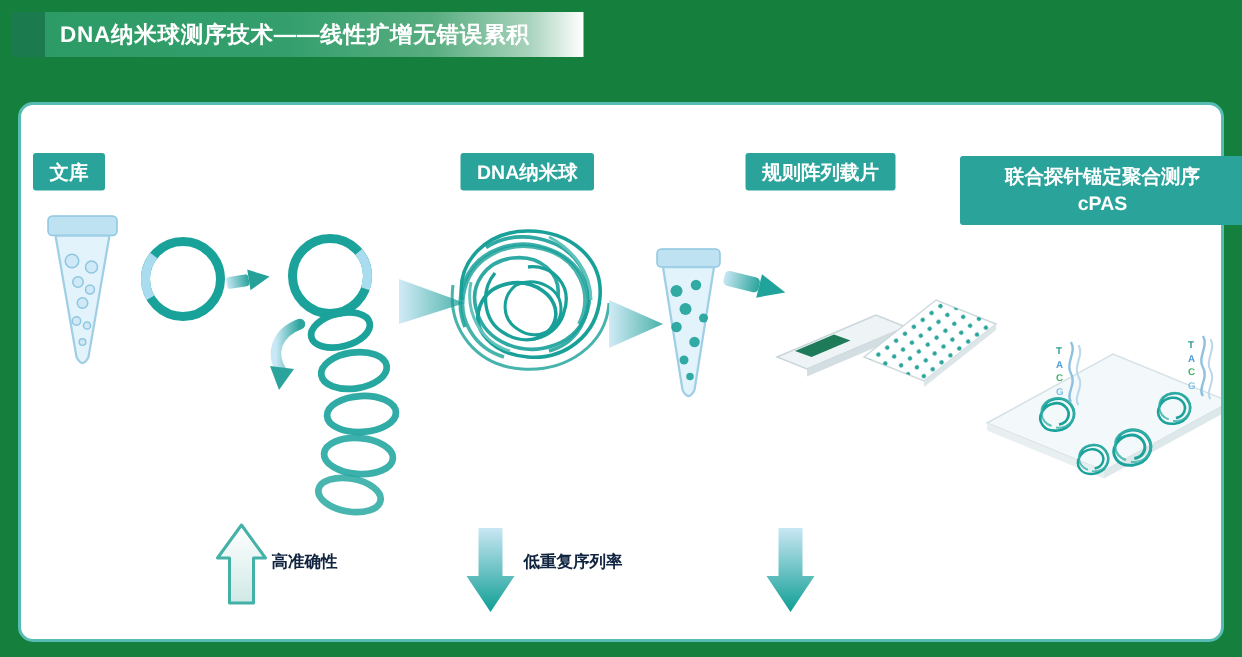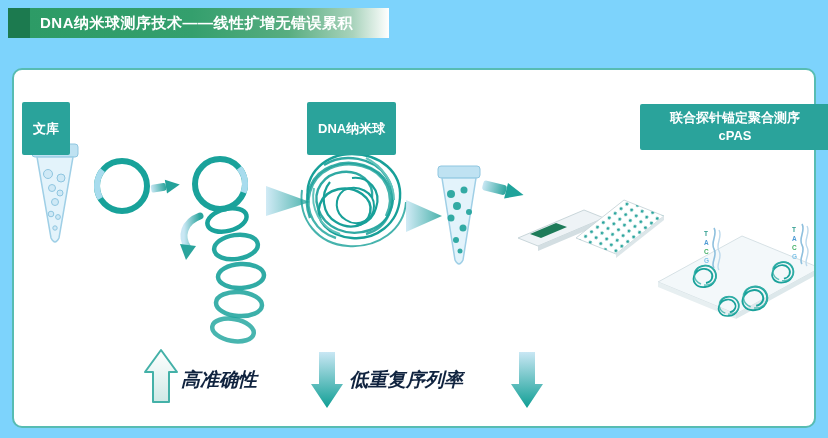--- a/index.html
+++ b/index.html
@@ -1,35 +1,35 @@
 <!DOCTYPE html>
 <html><head>
 <meta charset="utf-8">
 <style>
   html,body{margin:0;padding:0;background:#ffffff;}
   body{font-family:"Liberation Sans","DejaVu Sans",sans-serif;}
-  .stage{position:relative;width:828px;height:438px;background:#7dd3fc;overflow:hidden;}
+  .stage{position:relative;width:828px;height:438px;background:#15803d;overflow:hidden;}
 
   
   .header{position:absolute;left:8px;top:8px;height:30px;display:flex;}
   .header-accent{width:22px;height:30px;background:#1c7a4f;}
   .header-bar{display:flex;align-items:center;height:30px;padding:0 36px 0 10px;
     background:linear-gradient(90deg,#2d9b66 0%,#349f6d 45%,#58ad80 72%,#a9d3bc 90%,#ffffff 100%);}
   .header-title{color:#ffffff;font-size:15px;font-weight:bold;letter-spacing:.5px;white-space:nowrap;}
 
   
   .panel{position:absolute;left:12px;top:68px;width:800px;height:356px;
     border:2px solid #57bcb2;border-radius:10px;background:#ffffff;}
   .art{position:absolute;left:0;top:0;}
 
   .step-label{position:absolute;background:#2aa39b;color:#ffffff;font-size:13px;font-weight:bold;
-    padding:20px 11px;border-radius:2px;white-space:nowrap;line-height:1;text-align:right;}
+    padding:6px 11px;border-radius:2px;white-space:nowrap;line-height:1;text-align:right;}
   .step-label.two-line{white-space:normal;text-align:center;line-height:1.4;padding:5px 6px;width:178px;}
 
-  .metric{position:absolute;font-size:19px;font-weight:bold;color:#10233f;white-space:nowrap;font-style:italic;}
+  .metric{position:absolute;font-size:11px;font-weight:bold;color:#10233f;white-space:nowrap;}
 </style>
 </head>
 <body>
 
 <div class="stage">
 
   <div class="header">
     <div class="header-accent"></div>
     <div class="header-bar">
       <span class="header-title">DNA纳米球测序技术——线性扩增无错误累积</span>
@@ -184,20 +184,21 @@
         </g>
       </g>
 
       <polygon points="147,280 131,302 139,302 139,332 155,332 155,302 163,302" fill="url(#gUp)" stroke="#44b1a8" stroke-width="2" stroke-linejoin="round"></polygon>
       <use href="#downArrow" transform="translate(313,282)"></use>
       <use href="#downArrow" transform="translate(513,282)"></use>
     </svg>
 
     <div class="step-label" style="left:8px;top:32px;">文库</div>
     <div class="step-label" style="left:293px;top:32px;">DNA纳米球</div>
+    <div class="step-label" style="left:483px;top:32px;">规则阵列载片</div>
     <div class="step-label two-line" style="left:626px;top:34px;">
       <span>联合探针锚定聚合测序</span><br>
       <span>cPAS</span>
     </div>
 
     <div class="metric" style="left:167px;top:297px;">高准确性</div>
     <div class="metric" style="left:335px;top:297px;">低重复序列率</div>
 
   </div>
 </div>

